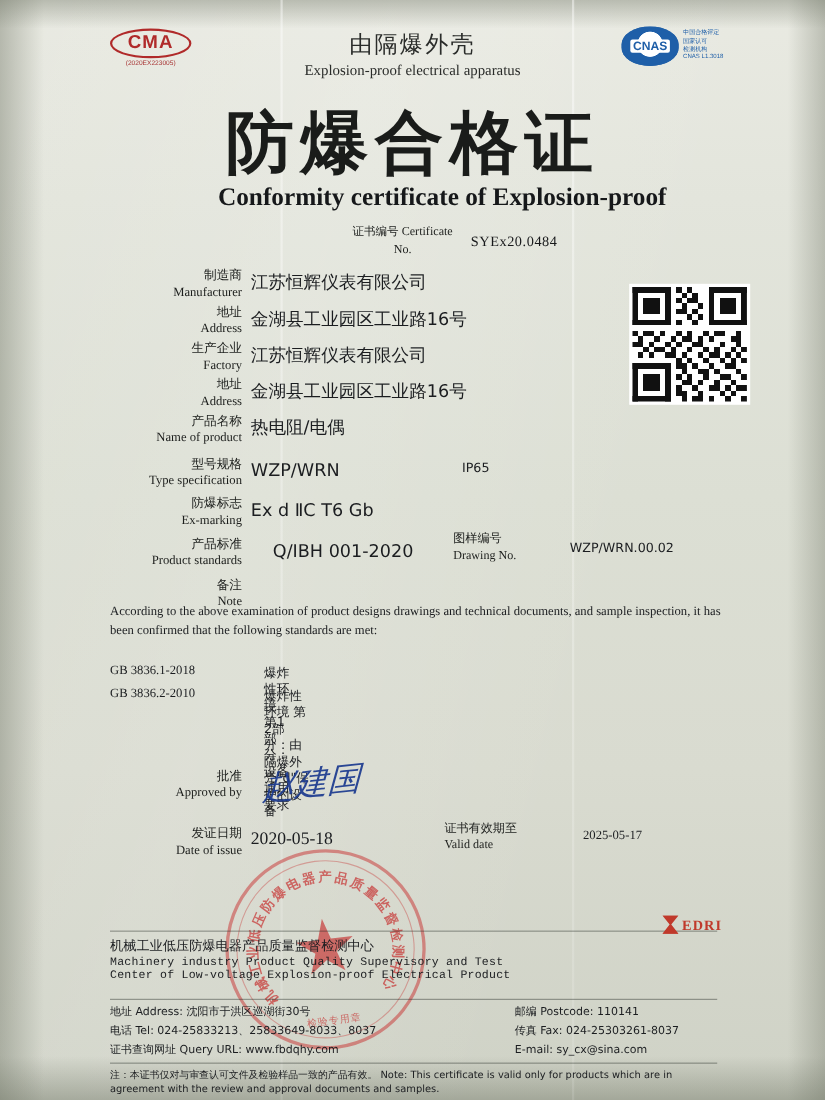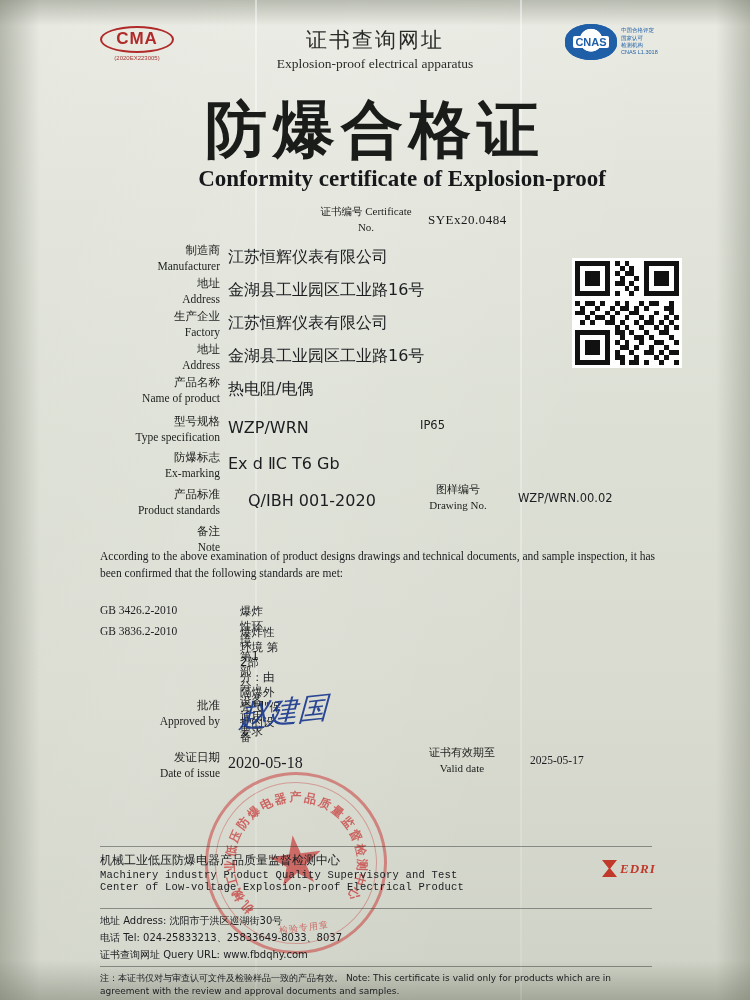--- a/index.html
+++ b/index.html
@@ -74,21 +74,21 @@
   
   .row{position:absolute;left:0;width:750px;}
   .lbl{
     position:absolute;text-align:right;width:160px;left:60px;
     font-size:11.5px;line-height:1.35;color:#1c1e1c;
   }
   .lbl .cn{font-family:"DejaVu Sans", sans-serif;font-size:11.5px;display:block;}
   .lbl .en{font-family:"Liberation Serif", serif;font-size:11.5px;display:block;}
   .val{position:absolute;left:228px;font-size:16px;color:#1b1d20;font-family:"DejaVu Sans", sans-serif;}
   .val2{position:absolute;left:420px;font-size:11.5px;color:#1b1d20;font-family:"DejaVu Sans", sans-serif;}
-  .val-lbl2{position:absolute;left:412px;width:92px;text-align:center;font-size:11px;line-height:1.35;color:#1c1e1c;}
+  .val-lbl2{position:absolute;left:412px;width:92px;font-size:11px;line-height:1.35;color:#1c1e1c;}
   .val-lbl2 .cn{font-family:"DejaVu Sans", sans-serif;display:block;}
   .val-lbl2 .en{display:block;}
 
   
   .stmt{position:absolute;left:100px;top:548px;width:560px;color:#1b1d20;}
   .stmt .l1{font-size:11.5px;font-family:"DejaVu Sans", sans-serif;margin-bottom:4px;}
   .stmt .l2{font-size:11.5px;line-height:1.5;font-family:"Liberation Serif", serif;}
 
   .std{position:absolute;left:100px;font-size:11.5px;color:#1b1d20;}
   .std .code{position:absolute;left:0;width:120px;font-family:"Liberation Serif", serif;}
@@ -130,21 +130,21 @@
     position:absolute;left:0;right:0;bottom:16px;text-align:center;
     font-size:9px;color:rgba(198,40,40,.8);font-family:"DejaVu Sans", sans-serif;letter-spacing:1px;
   }
 
   
   .fline{position:absolute;left:100px;width:552px;height:1px;background:rgba(40,45,40,.45);}
   .forg{position:absolute;left:100px;color:#1b1d20;}
   .forg .cn{font-size:12px;font-family:"DejaVu Sans", sans-serif;}
   .forg .en1,.forg .en2{font-size:10.5px;font-family:"Liberation Mono", monospace;letter-spacing:.2px;}
 
-  .edri{position:absolute;left:602px;top:860px;display:flex;align-items:center;gap:3px;font-style:italic;}
+  .edri{position:absolute;left:602px;top:832px;display:flex;align-items:center;gap:3px;}
   .edri .mark{
     width:15px;height:17px;background:#c0392b;
     clip-path:polygon(0 0,100% 0,55% 50%,100% 100%,0 100%,45% 50%);
   }
   .edri .name{font-size:13px;color:#c0392b;font-weight:bold;font-family:"Liberation Serif", serif;letter-spacing:1px;}
 
   .fcol{position:absolute;font-size:10px;line-height:1.7;color:#1b1d20;font-family:"DejaVu Sans", sans-serif;}
   .note{
     position:absolute;left:100px;top:972px;width:556px;
     font-size:9px;line-height:1.45;color:#1b1d20;font-family:"DejaVu Sans", sans-serif;
@@ -173,21 +173,21 @@
           <span>CNAS</span>
         </div>
       <div class="txt">
         <i>中国合格评定</i>
         <i>国家认可</i>
         <i>检测机构</i>
         <i>CNAS L1.3018</i>
       </div>
     </div>
 
-    <div class="hd-cn">证书查询网址</div>
+    <div class="hd-cn">由隔爆外壳</div>
     <div class="hd-en">Explosion-proof electrical apparatus</div>
 
     <div class="title-cn">防爆合格证</div>
     <div class="title-en">Conformity certificate of Explosion-proof</div>
 
     <div class="certno-lbl">
       <span class="cn">证书编号</span>
       <span class="en">Certificate  No.</span>
     </div>
     <div class="certno-val">SYEx20.0484</div>
@@ -380,21 +380,21 @@
         <span class="en">Note</span>
       </div>
       <div class="val" style="top:4px;"></div>
     </div>
 
     <div class="stmt">
       <div class="l2">According to the above examination of product designs drawings and technical documents, and sample inspection, it has been confirmed that the following standards are met:</div>
     </div>
 
     <div class="std" style="top:604px;">
-      <div class="code">GB 3426.2-2010</div>
+      <div class="code">GB 3836.1-2018</div>
       <div class="desc">爆炸性环境  第1部分：设备  通用要求</div>
     </div>
     <div class="std" style="top:625px;">
       <div class="code">GB 3836.2-2010</div>
       <div class="desc">爆炸性环境  第2部分：由隔爆外壳"d"保护的设备</div>
     </div>
 
     <div class="row" style="top:698px;">
       <div class="lbl">
         <span class="cn">批准</span>
@@ -456,20 +456,25 @@
       <div class="name">EDRI</div>
     </div>
 
     <div class="fline" style="top:908px;"></div>
 
     <div class="fcol" style="left:100px;top:912px;">
       <div>地址 Address:  沈阳市于洪区巡湖街30号</div>
       <div>电话 Tel:  024-25833213、25833649-8033、8037</div>
       <div>证书查询网址 Query URL:  www.fbdqhy.com</div>
     </div>
+    <div class="fcol" style="left:468px;top:912px;">
+      <div>邮编 Postcode:  110141</div>
+      <div>传真 Fax:  024-25303261-8037</div>
+      <div>E-mail:  sy_cx@sina.com</div>
+    </div>
 
     <div class="fline" style="top:966px;"></div>
     <div class="note">
       <span>注：本证书仅对与审查认可文件及检验样品一致的产品有效。</span>
       <span>Note:  This certificate is valid only for products which are in agreement with the review and approval documents and samples.</span>
     </div>
 
   </div>
 </div>
 

